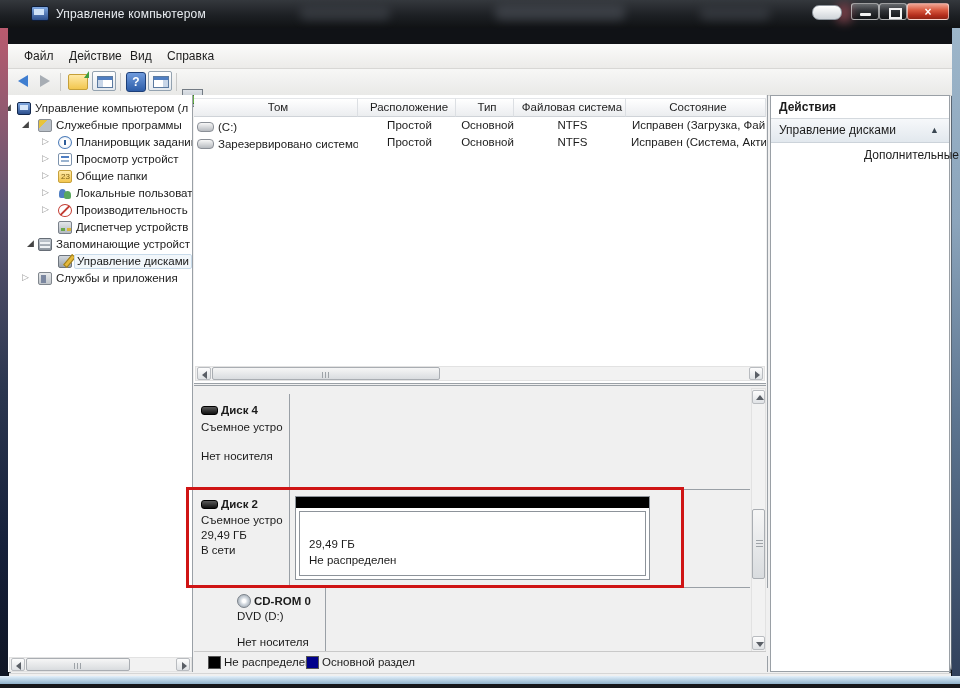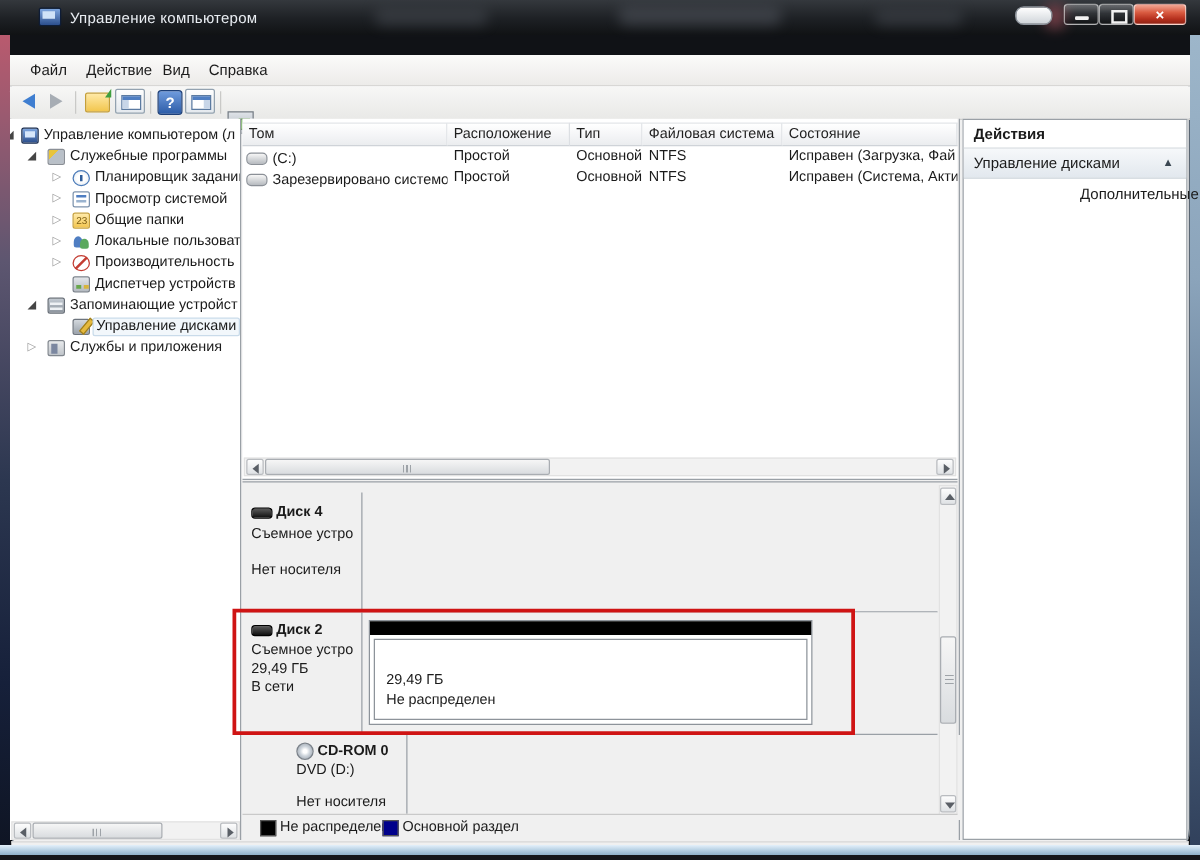--- a/index.html
+++ b/index.html
@@ -76,21 +76,21 @@
   .ico-storage::after{content:"";position:absolute;left:1px;top:3px;width:10px;height:2px;background:#eef1f4;box-shadow:0 4px 0 #eef1f4;}
   .ico-diskmgmt{background:linear-gradient(#d3d8dd,#9aa2ab);border:1px solid #6d747d;}
   .ico-diskmgmt::after{content:"";position:absolute;right:-1px;top:-2px;width:3px;height:12px;background:#e5b93c;transform:rotate(40deg);border:1px solid #9c7d1e;}
   .ico-services{background:linear-gradient(#e8eaec,#c0c5ca);border:1px solid #81878e;}
   .ico-services::after{content:"";position:absolute;left:2px;top:2px;width:5px;height:8px;background:#7b8costa;}
   .ico-services::after{content:"";position:absolute;left:2px;top:2px;width:5px;height:8px;background:#7b87a0;}
 
   
   .center{left:186px;top:51px;width:574px;height:577px;background:#f0f0f0;border-right:1px solid #9aa0a6;box-sizing:border-box;}
   .vol-table{position:absolute;left:0;top:0;width:572px;height:288px;background:#fff;border-bottom:1px solid #9aa0a6;}
-  .vol-grid{display:grid;grid-template-columns:164px 98px 58px 112px 1fr;}
+  .vol-grid{display:grid;grid-template-columns:164px 98px 58px 112px 1fr;text-align:center;}
   .vh{position:absolute;left:0;top:3px;width:572px;height:19px;}
   .vh .cell{background:linear-gradient(#ffffff,#f3f4f6 60%,#ebedef);border-right:1px solid #dcdfe3;border-top:1px solid #e4e6e9;border-bottom:1px solid #cfd3d8;font-size:11.5px;color:#1f1f1f;padding:2px 0 0 5px;box-sizing:border-box;height:19px;}
   .vrow{position:absolute;left:0;width:572px;height:17px;font-size:11.5px;color:#1b1b1b;}
   .vrow .cell{padding:1px 0 0 5px;box-sizing:border-box;white-space:nowrap;overflow:hidden;}
   .vrow .namecell{display:flex;align-items:center;gap:4px;padding-left:3px;}
   .ico-volume{width:15px;height:8px;border-radius:4px;background:linear-gradient(#f7f7f7,#b7bbc0);border:1px solid #8b9097;flex:0 0 auto;}
 
   
   .sb-track-h{background:#f2f2f2;border:1px solid #e2e2e2;box-sizing:border-box;}
   .sb-btn{position:absolute;background:linear-gradient(#fdfdfd,#dfe2e5);border:1px solid #b9bcc0;box-sizing:border-box;border-radius:2px;}
@@ -196,42 +196,42 @@
         <span class="tlabel" style="left:48px;">Служебные программы</span>
       </div>
       <div class="trow" style="top:40px;">
         <span class="exp closed" style="left:34px;"></span>
         <span class="tico ico-clock" style="left:50px;"></span>
         <span class="tlabel" style="left:68px;">Планировщик заданий</span>
       </div>
       <div class="trow" style="top:57px;">
         <span class="exp closed" style="left:34px;"></span>
         <span class="tico ico-event" style="left:50px;"></span>
-        <span class="tlabel" style="left:68px;">Просмотр системой</span>
+        <span class="tlabel" style="left:68px;">Просмотр устройст</span>
       </div>
       <div class="trow" style="top:74px;">
         <span class="exp closed" style="left:34px;"></span>
         <span class="tico ico-folder" style="left:50px;"></span>
         <span class="tlabel" style="left:68px;">Общие папки</span>
       </div>
       <div class="trow" style="top:91px;">
         <span class="exp closed" style="left:34px;"></span>
         <span class="tico ico-users" style="left:50px;"></span>
         <span class="tlabel" style="left:68px;">Локальные пользовате</span>
       </div>
       <div class="trow" style="top:108px;">
         <span class="exp closed" style="left:34px;"></span>
         <span class="tico ico-perf" style="left:50px;"></span>
         <span class="tlabel" style="left:68px;">Производительность</span>
       </div>
       <div class="trow" style="top:125px;">
         <span class="tico ico-device" style="left:50px;"></span>
         <span class="tlabel" style="left:68px;">Диспетчер устройств</span>
       </div>
-      <div class="trow" style="top:142px;">
+      <div class="trow" style="top:142px;text-align:right;">
         <span class="exp open" style="left:14px;"></span>
         <span class="tico ico-storage" style="left:30px;"></span>
         <span class="tlabel" style="left:48px;">Запоминающие устройст</span>
       </div>
       <div class="trow" style="top:159px;">
         <span class="tico ico-diskmgmt" style="left:50px;"></span>
         <span class="tlabel sel-box" style="left:66px;top:0;padding:0 2px 1px 2px;">Управление дисками</span>
       </div>
       <div class="trow" style="top:176px;">
         <span class="exp closed" style="left:14px;"></span>

